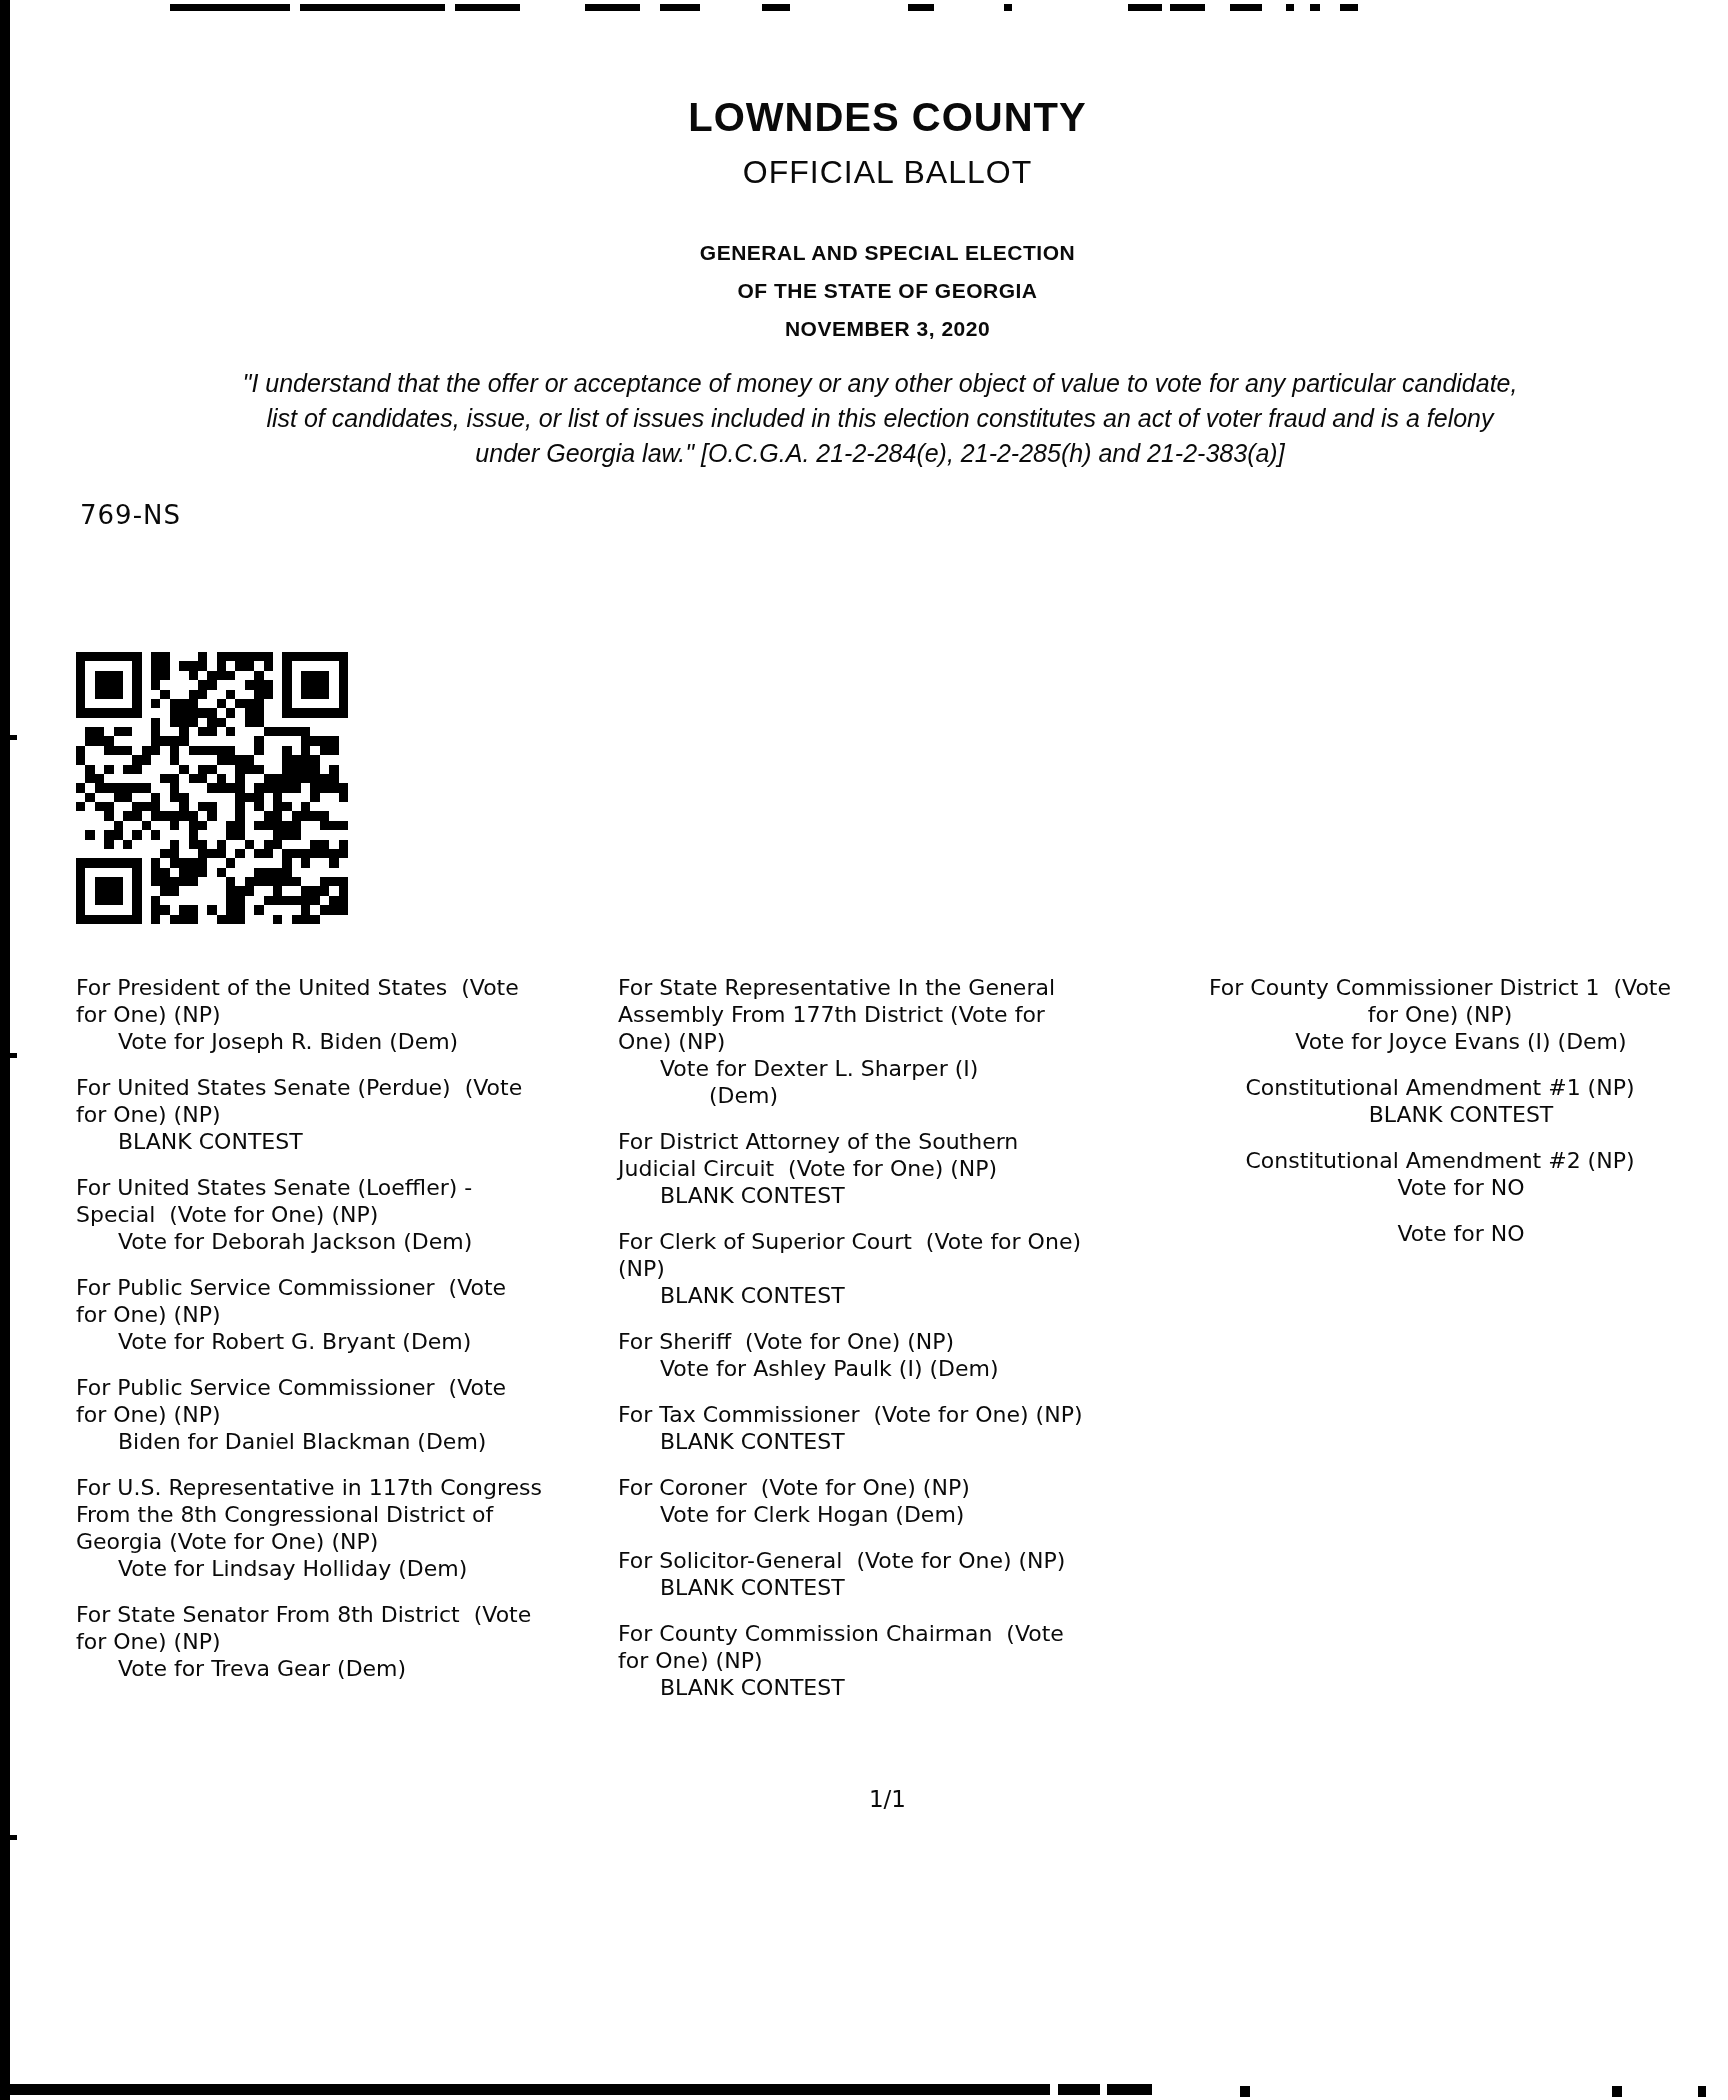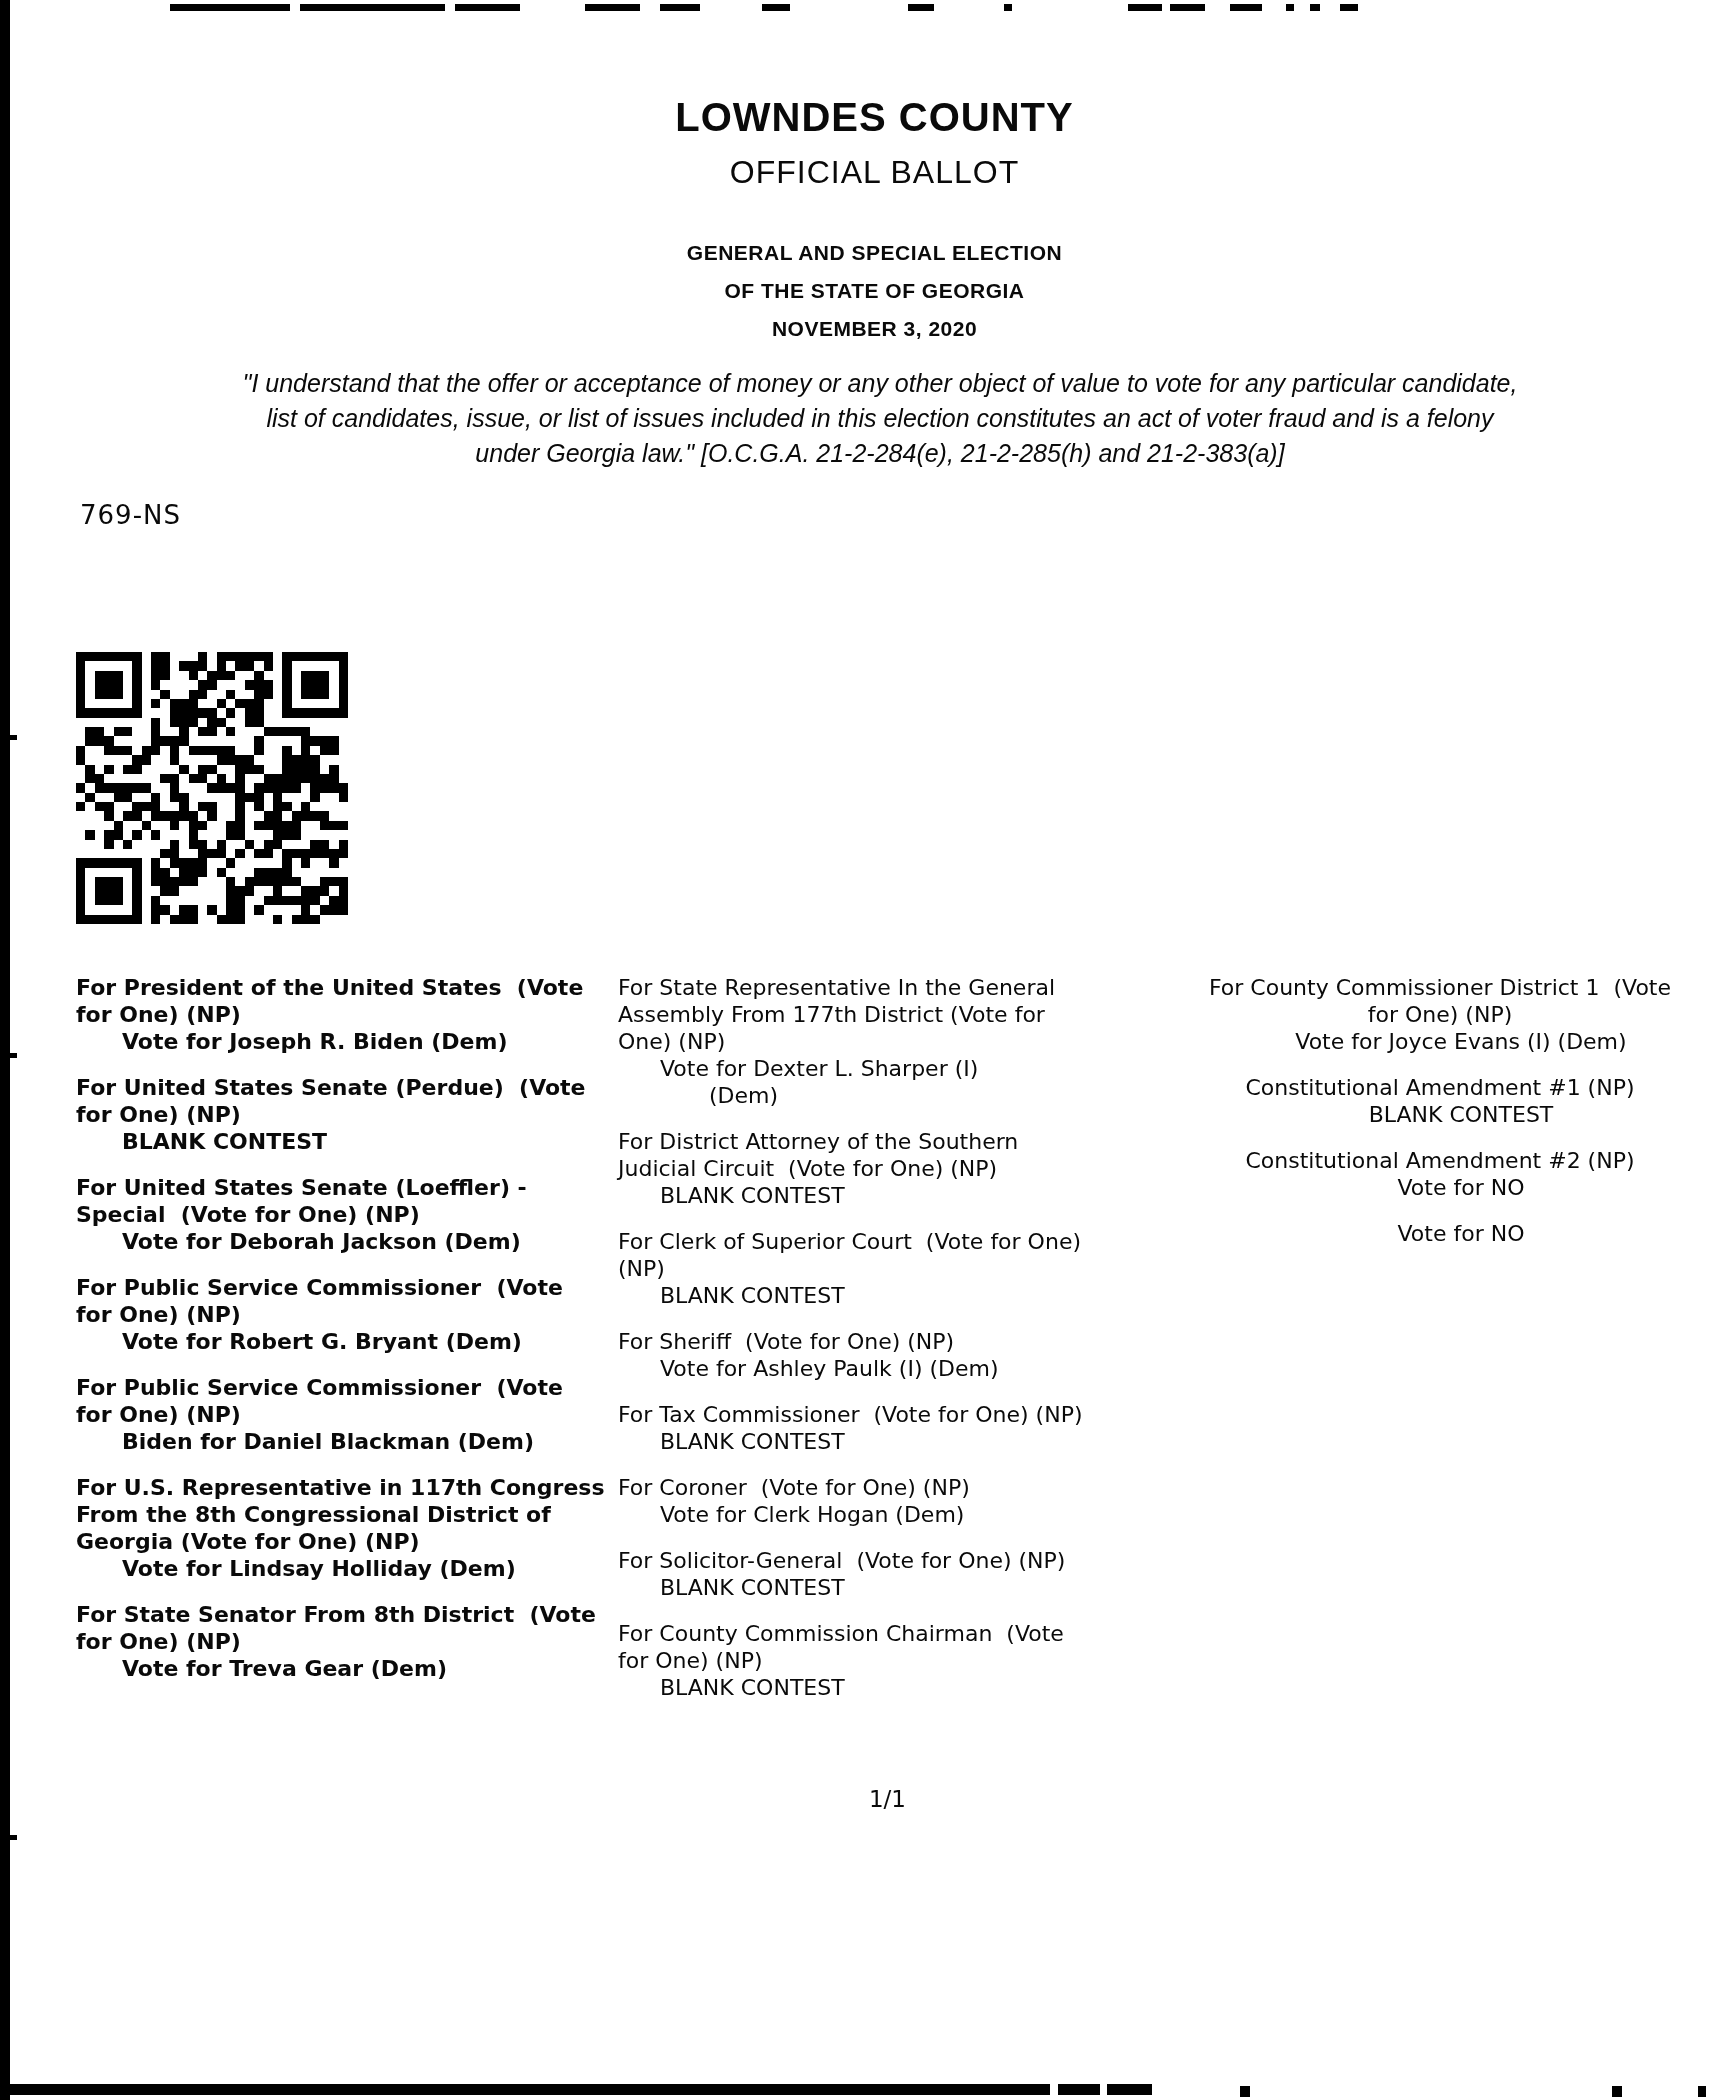--- a/index.html
+++ b/index.html
@@ -6,36 +6,36 @@
   body{
     width:1728px;height:2100px;position:relative;background:#ffffff;
     font-family:"DejaVu Sans",sans-serif;color:#0a0a0a;overflow:hidden;
   }
   
   .left-border{position:absolute;left:0;top:0;width:10px;height:2100px;background:#000;}
   .ltick{position:absolute;left:0;width:17px;height:5px;background:#000;}
   .tseg{position:absolute;top:4px;height:7px;background:#000;}
   .bseg{position:absolute;height:11px;background:#000;}
   
-  .header{position:absolute;left:62px;top:96px;width:1625px;text-align:center;}
+  .header{position:absolute;left:75px;top:96px;width:1625px;text-align:center;}
   .county-title{font-family:"Liberation Sans",sans-serif;font-weight:700;font-size:40px;line-height:42px;margin:0 0 18px 0;letter-spacing:1px;}
   .ballot-type{font-family:"Liberation Sans",sans-serif;font-weight:400;font-size:32px;line-height:32px;margin:8px 0 46px 0;letter-spacing:1px;}
   .election-block{font-family:"Liberation Sans",sans-serif;font-weight:700;font-size:21px;line-height:38px;margin:0;white-space:pre-line;letter-spacing:0.5px;}
   .disclaimer{
     position:absolute;left:60px;top:366px;width:1640px;text-align:center;
     font-family:"Liberation Sans",sans-serif;font-style:italic;font-size:25px;line-height:35px;white-space:pre-line;
   }
   
   .style-code{position:absolute;left:80px;top:500px;font-size:26px;letter-spacing:1px;}
   
   .qr{position:absolute;left:76px;top:648px;}
   
   .columns{position:absolute;left:76px;top:974px;display:flex;gap:18px;}
   .col{flex:0 0 auto;}
-  .col1{width:524px;font-weight:bold;}
+  .col1{width:524px;}
   .col2{width:524px;}
   .col3{width:560px;text-align:center;}
   .contest{margin:0 0 19px 0;}
   .contest-title,.contest-choice{
     font-size:22px;line-height:27px;white-space:pre;margin:0;
   }
   
   .page-number{position:absolute;left:75px;top:1786px;width:1625px;text-align:center;font-size:23px;}
 </style>
 </head>

